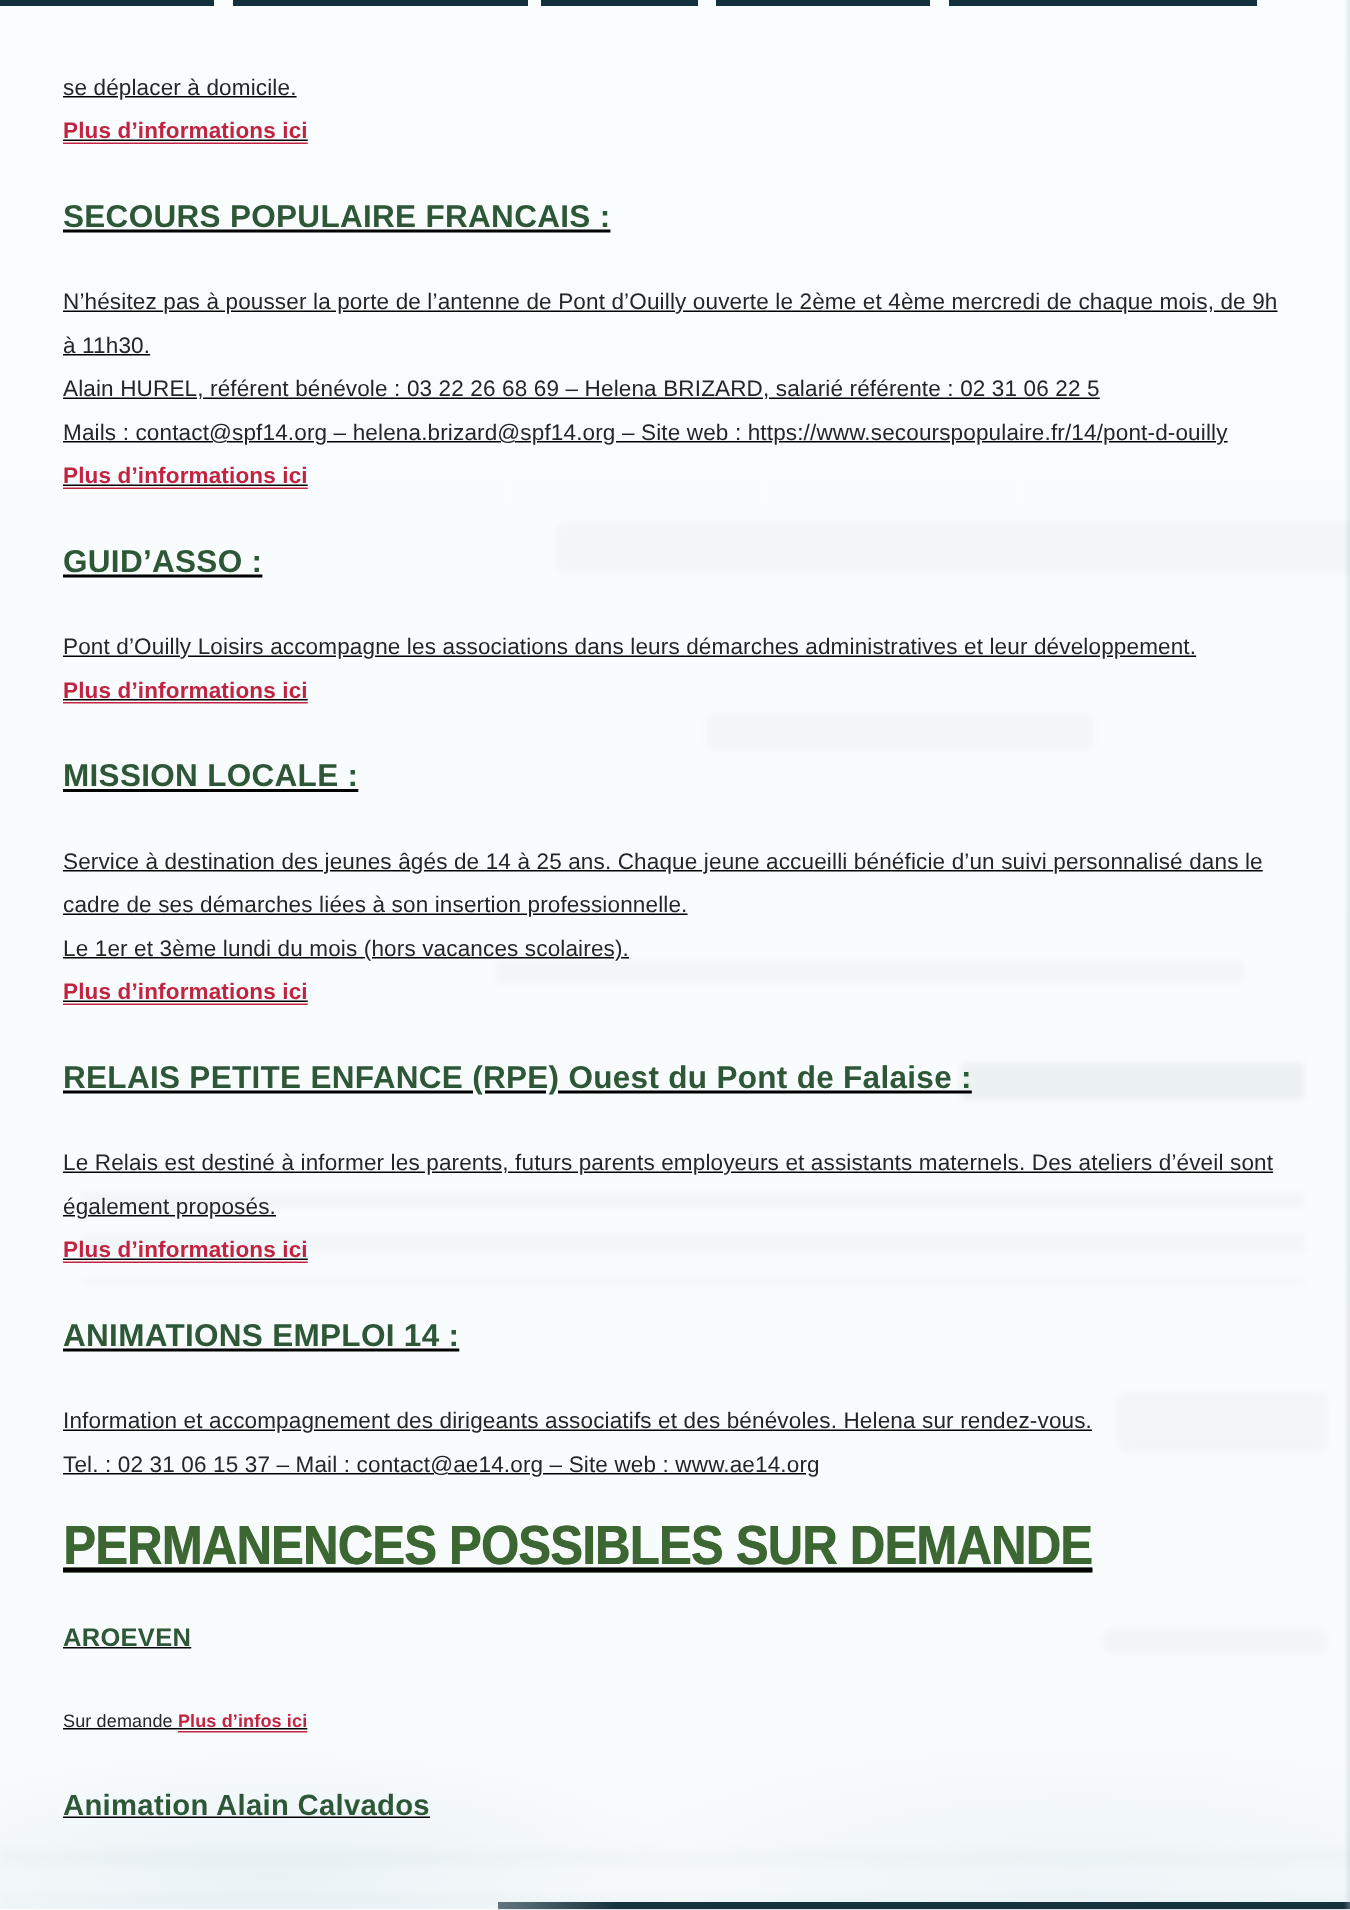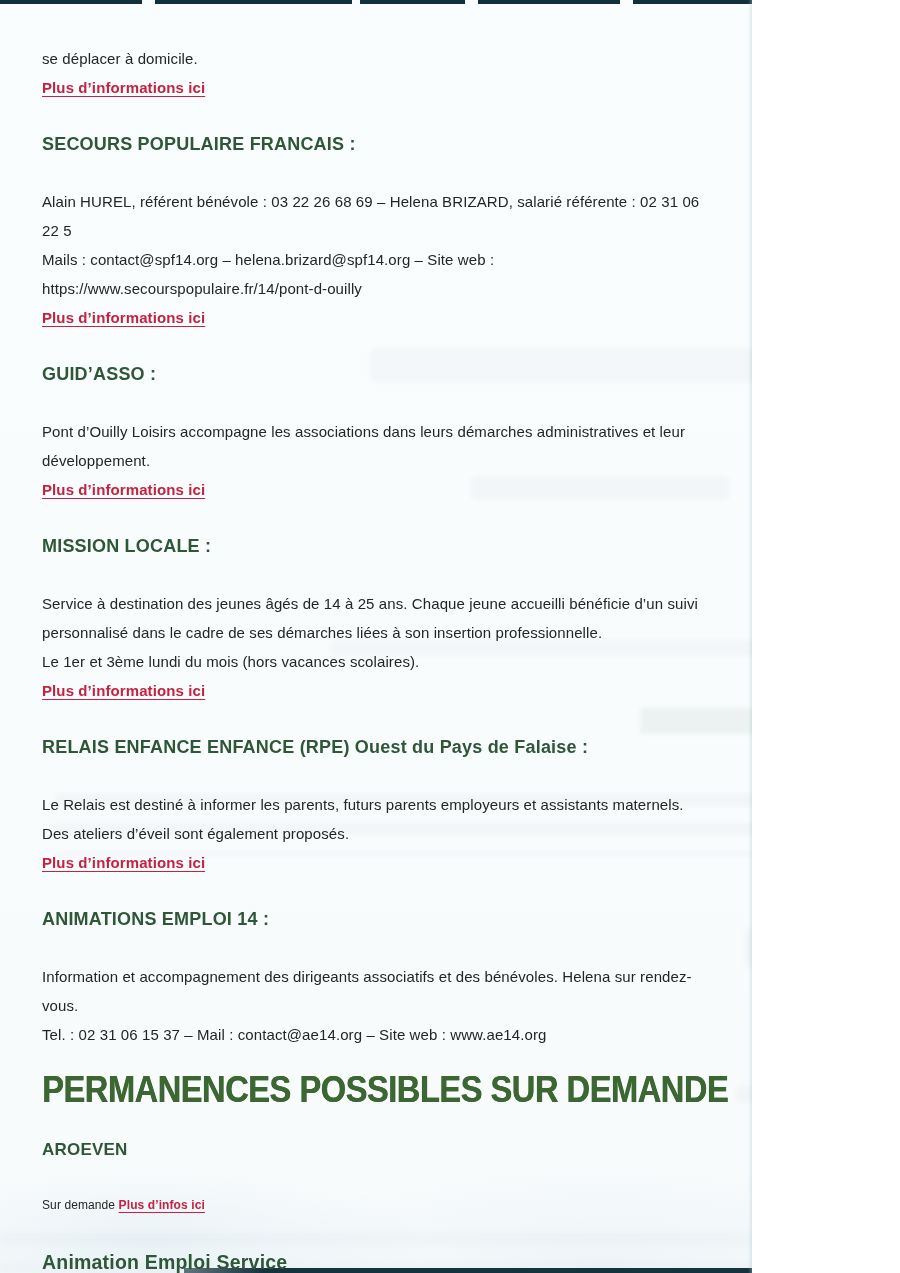--- a/index.html
+++ b/index.html
@@ -5,26 +5,27 @@
   * { box-sizing: border-box; }
   html, body { margin: 0; padding: 0; }
   body {
     width: 900px; height: 1273px;
     font-family: "Liberation Sans", "DejaVu Sans", sans-serif;
     background: #ffffff;
     overflow: hidden;
   }
   .page {
     position: relative;
-    width: 752px; height: 1273px;
+    width: 900px; height: 1273px;
     background:
       radial-gradient(ellipse 400px 120px at 20% 98%, rgba(190,215,228,.25), transparent 70%),
       radial-gradient(ellipse 500px 150px at 80% 99%, rgba(190,215,228,.18), transparent 70%),
       linear-gradient(#fafdfe, #f8fbfc);
     overflow: hidden;
+    text-decoration: underline;
   }
   
   .scan-strip-top {
     position: absolute; top: 0; left: 0; height: 4px; width: 838px;
     background: linear-gradient(90deg,
       #13303d 0 17%, transparent 17% 18.5%,
       #13303d 18.5% 42%, transparent 42% 43%,
       #13303d 43% 55.5%, transparent 55.5% 57%,
       #13303d 57% 74%, transparent 74% 75.5%,
       #13303d 75.5% 100%);
@@ -54,21 +55,21 @@
 
   p, .line { margin: 0; font-size: 15px; line-height: 29px; color: #222726; letter-spacing: .1px; }
 
   .red-link {
     color: #c32340; font-weight: 700; text-decoration: underline;
     text-underline-offset: 3px; cursor: pointer; margin-top: 40px;
   }
   .link-line { margin: 0; font-size: 15px; line-height: 29px; }
 
   .section-heading {
-    margin: 28px 0; font-size: 18px; line-height: 29px; font-weight: 700;
+    margin: 28px 0; font-size: 21px; line-height: 29px; font-weight: 700;
     color: #2d5737; letter-spacing: .2px;
   }
   .section-body { margin: 0; }
 
   .big-heading {
     margin: 18px 0 0 0; font-size: 34px; line-height: 44px; font-weight: 800;
     color: #3c6632; letter-spacing: -.5px;
     transform: scaleX(.96) scaleY(1.08); transform-origin: left center;
     text-shadow: .5px 0 0 #3c6632;
     white-space: nowrap;
@@ -103,20 +104,21 @@
 
   <div class="content">
 
     <p class="line">se déplacer à domicile.</p>
     <p class="link-line">
       <a class="red-link">Plus d’informations ici</a>
     </p>
 
     <h2 class="section-heading">SECOURS POPULAIRE FRANCAIS :</h2>
     <div class="section-body">
+      <p>N’hésitez pas à pousser la porte de l’antenne de Pont d’Ouilly ouverte le 2ème et 4ème mercredi de chaque mois, de 9h à 11h30.</p>
       <p>Alain HUREL, référent bénévole : 03 22 26 68 69 – Helena BRIZARD, salarié référente : 02 31 06 22 5</p>
       <p>Mails : contact@spf14.org – helena.brizard@spf14.org – Site web : https://www.secourspopulaire.fr/14/pont-d-ouilly</p>
       <p class="link-line">
         <a class="red-link">Plus d’informations ici</a>
       </p>
     </div>
 
     <h2 class="section-heading">GUID’ASSO :</h2>
     <div class="section-body">
       <p>Pont d’Ouilly Loisirs accompagne les associations dans leurs démarches administratives et leur développement.</p>
@@ -127,36 +129,36 @@
 
     <h2 class="section-heading">MISSION LOCALE :</h2>
     <div class="section-body">
       <p>Service à destination des jeunes âgés de 14 à 25 ans. Chaque jeune accueilli bénéficie d’un suivi personnalisé dans le cadre de ses démarches liées à son insertion professionnelle.</p>
       <p>Le 1er et 3ème lundi du mois (hors vacances scolaires).</p>
       <p class="link-line">
         <a class="red-link">Plus d’informations ici</a>
       </p>
     </div>
 
-    <h2 class="section-heading">RELAIS ENFANCE ENFANCE (RPE) Ouest du Pays de Falaise :</h2>
+    <h2 class="section-heading">RELAIS PETITE ENFANCE (RPE) Ouest du Pont de Falaise :</h2>
     <div class="section-body">
       <p>Le Relais est destiné à informer les parents, futurs parents employeurs et assistants maternels. Des ateliers d’éveil sont également proposés.</p>
       <p class="link-line">
         <a class="red-link">Plus d’informations ici</a>
       </p>
     </div>
 
     <h2 class="section-heading">ANIMATIONS EMPLOI 14 :</h2>
     <div class="section-body">
       <p>Information et accompagnement des dirigeants associatifs et des bénévoles. Helena sur rendez-vous.</p>
       <p>Tel. : 02 31 06 15 37 – Mail : contact@ae14.org – Site web : www.ae14.org</p>
     </div>
 
     <h1 class="big-heading">PERMANENCES POSSIBLES SUR DEMANDE</h1>
 
     <h3 class="sub-heading">AROEVEN</h3>
 
     <p class="demand-line"><span>Sur demande </span><a class="red-link">Plus d’infos ici</a></p>
 
-    <h3 class="final-heading">Animation Emploi Service</h3>
+    <h3 class="final-heading">Animation Alain Calvados</h3>
 
   </div>
 </div>
 
 </body></html>

